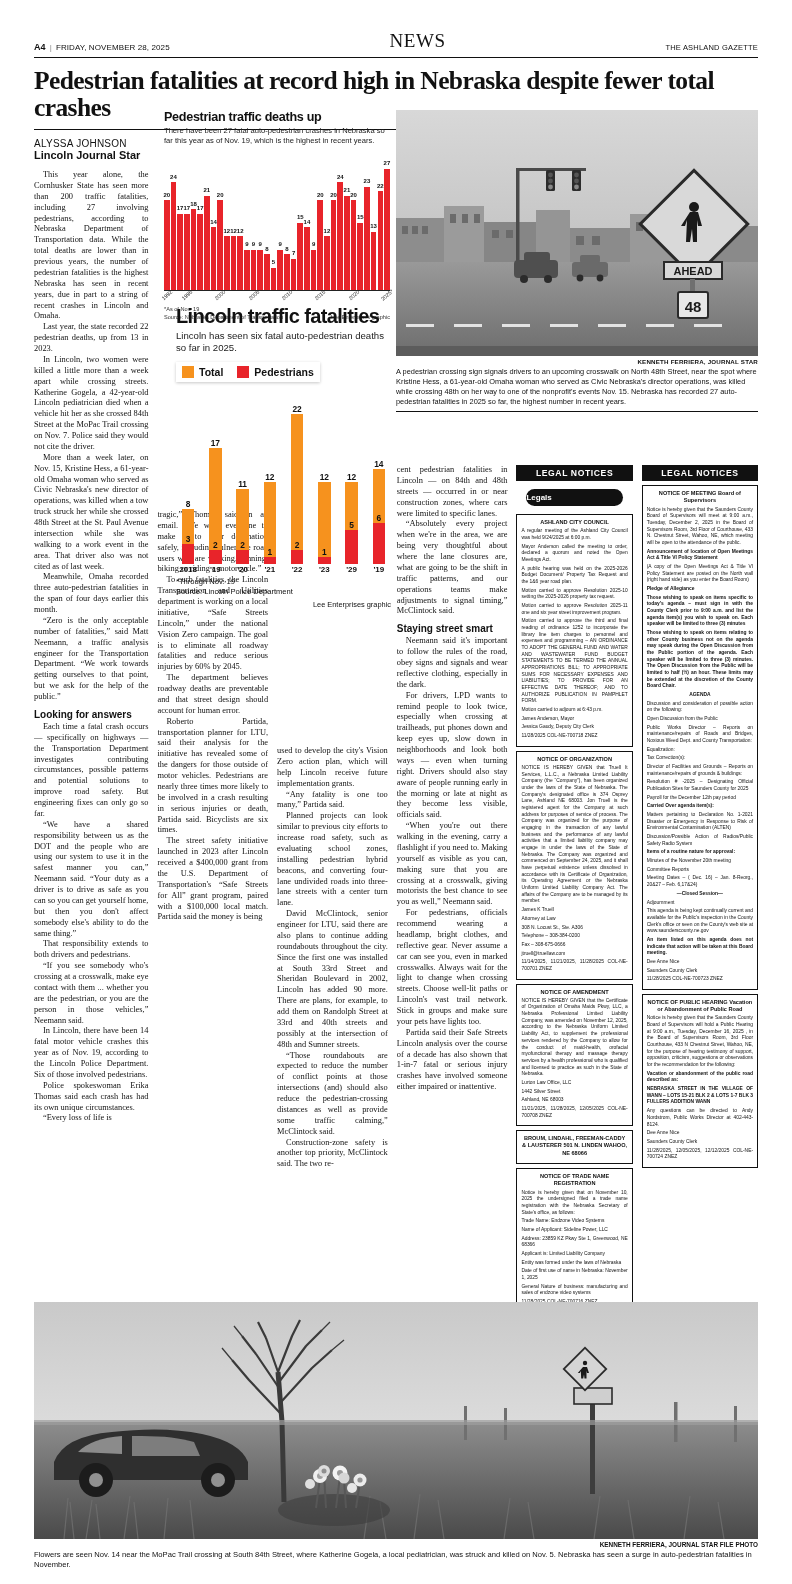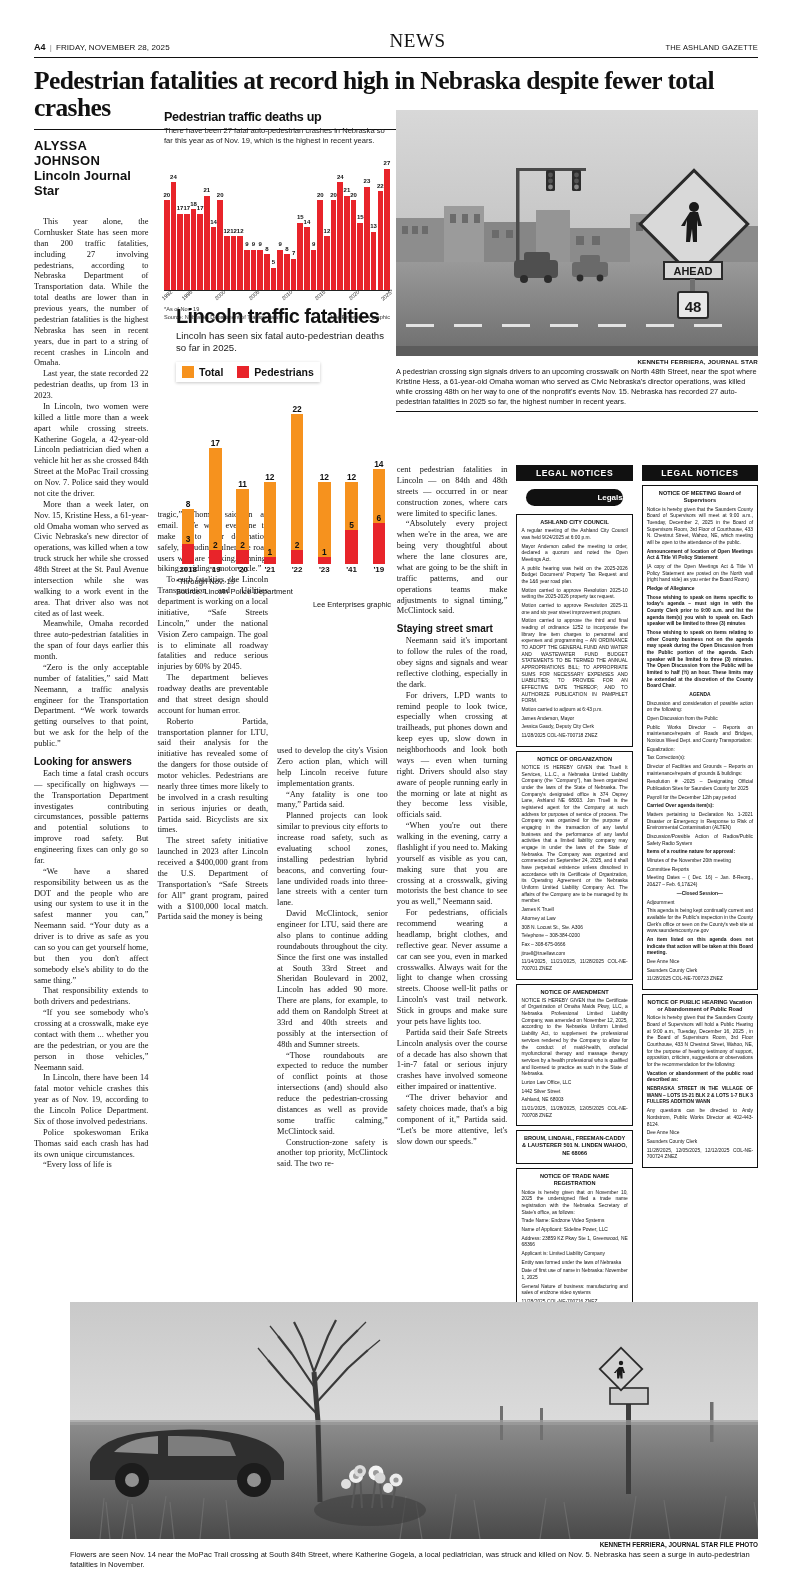--- a/index.html
+++ b/index.html
@@ -36,24 +36,24 @@
   
   .content { display:flex; gap:9px; }
   .col { }
   .c1 { width:122px; }
   .c2 { width:118px; }
   .c3 { width:118px; }
   .c4 { width:118px; }
   .c5 { width:124px; }
   .c6 { width:124px; }
 
-  .byline-name { font-family:"Liberation Sans", sans-serif; font-weight:bold;
-    font-size:13px; letter-spacing:.25px; text-transform:uppercase; }
+  .byline-name { font-family:"Liberation Sans", sans-serif; font-weight:normal;
+    font-size:10px; letter-spacing:.25px; text-transform:uppercase; }
   .byline-org { font-family:"Liberation Sans", sans-serif; font-weight:bold;
-    font-size:13px; margin-bottom:19px;}
+    font-size:11px; margin-bottom:9px;}
 
   p.body { font-family:"Liberation Serif", serif; font-size:8.4px; line-height:1.295;
     text-align:justify; text-indent:9px; hyphens:auto; }
   p.body.noind { text-indent:0; }
 
   h3.sub { font-family:"Liberation Sans", sans-serif; font-weight:bold; font-size:10px;
     margin:6px 0 2px 0; }
 
   
   .chart1-wrap { border-left:0px; }
@@ -108,33 +108,33 @@
   .photo { position:relative; background:#8f8f8f; overflow:hidden; }
   .ph-credit { font-family:"Liberation Sans", sans-serif; font-weight:bold; font-size:6.2px;
     letter-spacing:.2px; text-align:right; margin-top:2px; text-transform:uppercase; }
   .ph-cap { font-family:"Liberation Sans", sans-serif; font-size:7.4px; line-height:1.33;
     margin-top:2px; color:#111; border-bottom:0.8px solid #111; padding-bottom:5px; }
 
   
   .ln-head { background:#111; color:#fff; text-align:center;
     font-family:"Liberation Sans", sans-serif; font-weight:bold; font-size:8.6px;
     letter-spacing:.6px; padding:3px 0; }
-  .ln-pill { background:#111; color:#fff; border-radius:12px; text-align:right;
+  .ln-pill { background:#111; color:#fff; border-radius:12px; text-align:left;
     font-family:"Liberation Sans", sans-serif; font-weight:bold; font-size:8px;
     padding:4px 0; margin:8px 10px; }
   .ln-box { border:0.8px solid #111; padding:4px 4px; margin-top:4px; }
   .ln-title { font-family:"Liberation Sans", sans-serif; font-weight:bold; font-size:5.6px;
     text-align:center; line-height:1.3; margin-bottom:2px; }
   .ln-p { font-family:"Liberation Sans", sans-serif; font-size:4.9px; line-height:1.36;
     text-align:justify; color:#111; margin-bottom:2px; }
   .ln-p.b { font-weight:bold; }
   .ln-p.c { text-align:center; }
 
   
-  .bottom { position:absolute; left:34px; right:34px; bottom:14px;margin-left:36px; }
+  .bottom { position:absolute; left:34px; right:34px; bottom:14px; }
   .bphoto { width:100%; height:237px; position:relative; overflow:hidden; background:#999; }
   .bcredit { font-family:"Liberation Sans", sans-serif; font-weight:bold; font-size:6.4px;
     text-align:right; text-transform:uppercase; margin-top:2px; }
   .bcap { font-family:"Liberation Sans", sans-serif; font-size:7.6px; line-height:1.35;
     margin-top:2px; }
 </style>
 </head>
 <body>
 
 <div class="page">
@@ -198,21 +198,20 @@
     <div class="col c4">
       <div style="height:327px"></div>
       <p class="body noind">cent pedestrian fatalities in Lincoln — on 84th and 48th streets — occurred in or near construction zones, where cars were limited to specific lanes.</p>
       <p class="body">“Absolutely every project when we're in the area, we are being very thoughtful about where the lane closures are, what are going to be the shift in traffic patterns, and our operations teams make adjustments to signal timing,” McClintock said.</p>
       <h3 class="sub">Staying street smart</h3>
       <p class="body">Neemann said it's important to follow the rules of the road, obey signs and signals and wear reflective clothing, especially in the dark.</p>
       <p class="body">For drivers, LPD wants to remind people to look twice, especially when crossing at trailheads, put phones down and keep eyes up, slow down in neighborhoods and look both ways — even when turning right. Drivers should also stay aware of people running early in the morning or late at night as they become less visible, officials said.</p>
       <p class="body">“When you're out there walking in the evening, carry a flashlight if you need to. Making yourself as visible as you can, making sure that you are crossing at a crosswalk, giving motorists the best chance to see you as well,” Neemann said.</p>
       <p class="body">For pedestrians, officials recommend wearing a headlamp, bright clothes, and reflective gear. Never assume a car can see you, even in marked crosswalks. Always wait for the light to change when crossing streets. Choose well-lit paths or Lincoln's vast trail network. Stick in groups and make sure your pets have lights too.</p>
       <p class="body">Partida said their Safe Streets Lincoln analysis over the course of a decade has also shown that 1-in-7 fatal or serious injury crashes have involved someone either impaired or inattentive.</p>
-      <p class="body">“The driver behavior and safety choices made, that's a big component of it,” Partida said. “Let's be more attentive, let's slow down our speeds.”</p>
     </div>
 
     <div class="col c5">
       <div style="height:327px"></div>
       <div class="ln-head">LEGAL NOTICES</div>
       <div class="ln-pill">Legals</div>
       <div id="legal-left">
           <div class="ln-box">
             <div class="ln-title">ASHLAND CITY COUNCIL</div>
             <div class="ln-p">A regular meeting of the Ashland City Council was held 9/24/2025 at 6:00 p.m.</div>
@@ -559,21 +558,21 @@
           </div>
         </div>
       </div>
     <div class="xaxis2" id="xaxis2">
         <div class="xt2">2018</div>
         <div class="xt2">'19</div>
         <div class="xt2">'20</div>
         <div class="xt2">'21</div>
         <div class="xt2">'22</div>
         <div class="xt2">'23</div>
-        <div class="xt2">'41</div>
+        <div class="xt2">'29</div>
         <div class="xt2">'19</div>
       </div>
     <div class="g2-foot">
       <span>*Through Nov. 19</span><br>
       <span>Source: Lincoln Police Department</span>
       <span class="credit">Lee Enterprises graphic</span>
     </div>
   </div>
 
   <div style="position:absolute; left:396px; top:110px; width:362px;">

